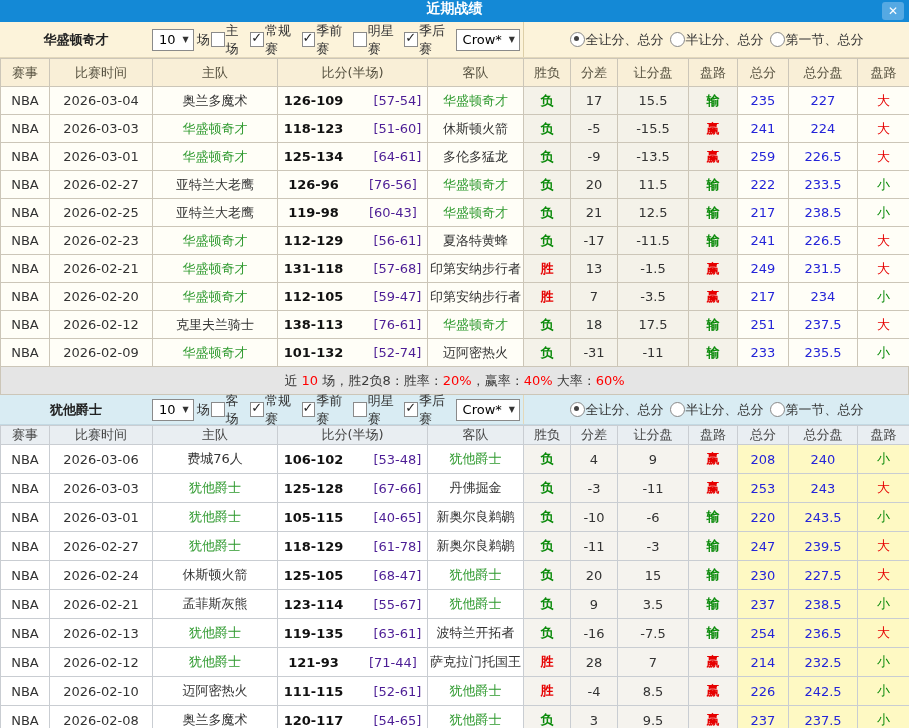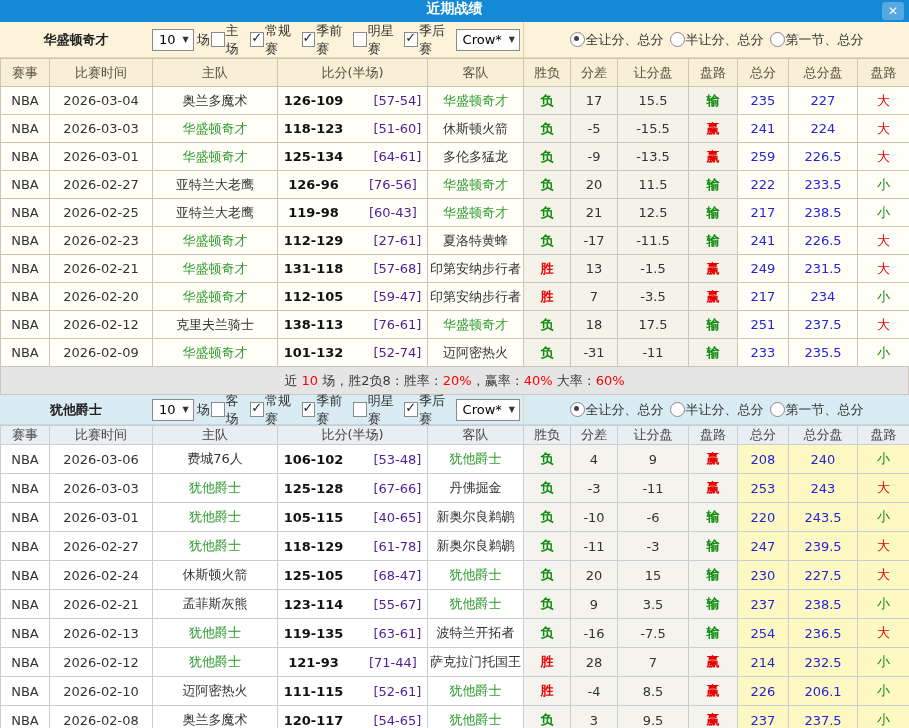--- a/index.html
+++ b/index.html
@@ -234,21 +234,21 @@
           <td class="shade"><span data-res="loss">输</span></td>
           <td class="c-total blue">217</td>
           <td class="c-tline blue">238.5</td>
           <td class="c-ou"><span data-ou="under">小</span></td>
         </tr>
 
         <tr>
           <td>NBA</td>
           <td>2026-02-23</td>
           <td><span data-team="self">华盛顿奇才</span></td>
-          <td><b class="score">112-129</b> <span class="half">[27-61]</span></td>
+          <td><b class="score">112-129</b> <span class="half">[56-61]</span></td>
           <td><span data-team="opp">夏洛特黄蜂</span></td>
           <td class="shade"><span data-res="loss">负</span></td>
           <td class="shade">-17</td>
           <td class="shade">-11.5</td>
           <td class="shade"><span data-res="loss">输</span></td>
           <td class="c-total blue">241</td>
           <td class="c-tline blue">226.5</td>
           <td class="c-ou"><span data-ou="over">大</span></td>
         </tr>
 
@@ -534,21 +534,21 @@
           <td>NBA</td>
           <td>2026-02-10</td>
           <td><span data-team="opp">迈阿密热火</span></td>
           <td><b class="score">111-115</b> <span class="half">[52-61]</span></td>
           <td><span data-team="self">犹他爵士</span></td>
           <td class="shade"><span data-res="win">胜</span></td>
           <td class="shade">-4</td>
           <td class="shade">8.5</td>
           <td class="shade"><span data-res="win">赢</span></td>
           <td class="c-total blue">226</td>
-          <td class="c-tline blue">206.1</td>
+          <td class="c-tline blue">242.5</td>
           <td class="c-ou"><span data-ou="under">小</span></td>
         </tr>
 
         <tr>
           <td>NBA</td>
           <td>2026-02-08</td>
           <td><span data-team="opp">奥兰多魔术</span></td>
           <td><b class="score">120-117</b> <span class="half">[54-65]</span></td>
           <td><span data-team="self">犹他爵士</span></td>
           <td class="shade"><span data-res="loss">负</span></td>

